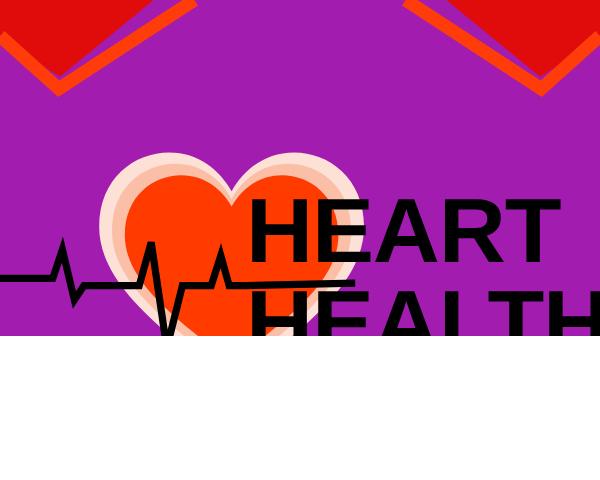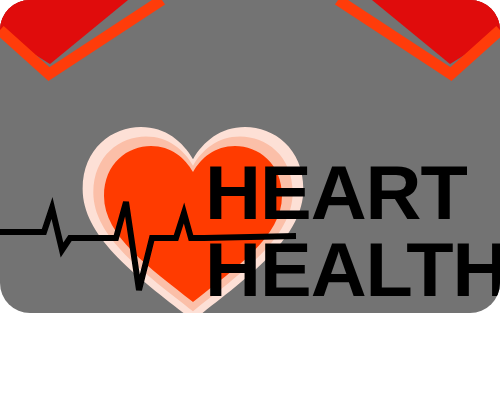--- a/index.html
+++ b/index.html
@@ -7,24 +7,23 @@
     margin: 0;
     padding: 0;
     background: #ffffff;
   }
   body {
     font-family: "Liberation Sans", sans-serif;
   }
   #banner {
     position: relative;
     width: 500px;
-    height: 313px;
-    background: #737373;
+    height: 280px;
+    background: #a21caf;
     overflow: hidden;
-    border-radius: 30px;
   }
   .layer {
     position: absolute;
     top: 0;
     left: 0;
     width: 500px;
     height: 400px;
   }
   #decor-layer  { z-index: 1; }
   #heart-layer  { z-index: 2; }

